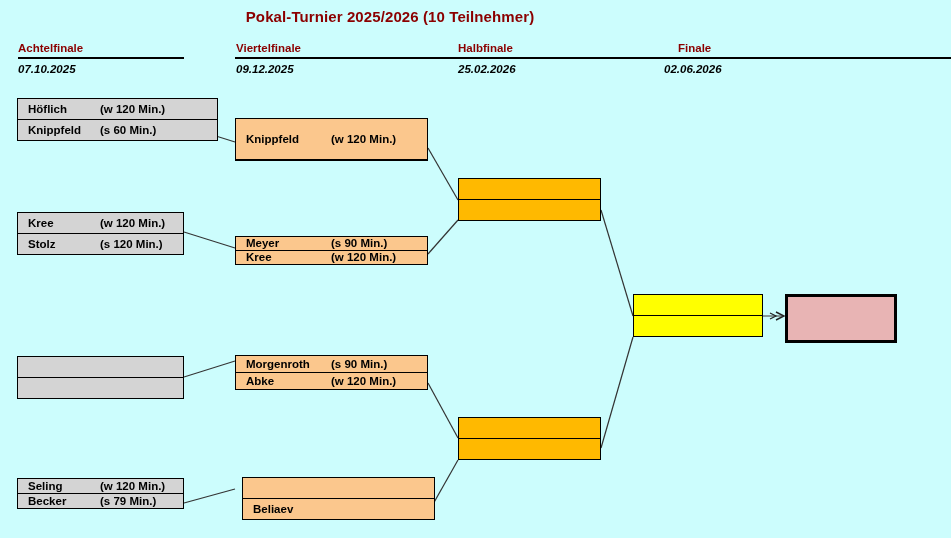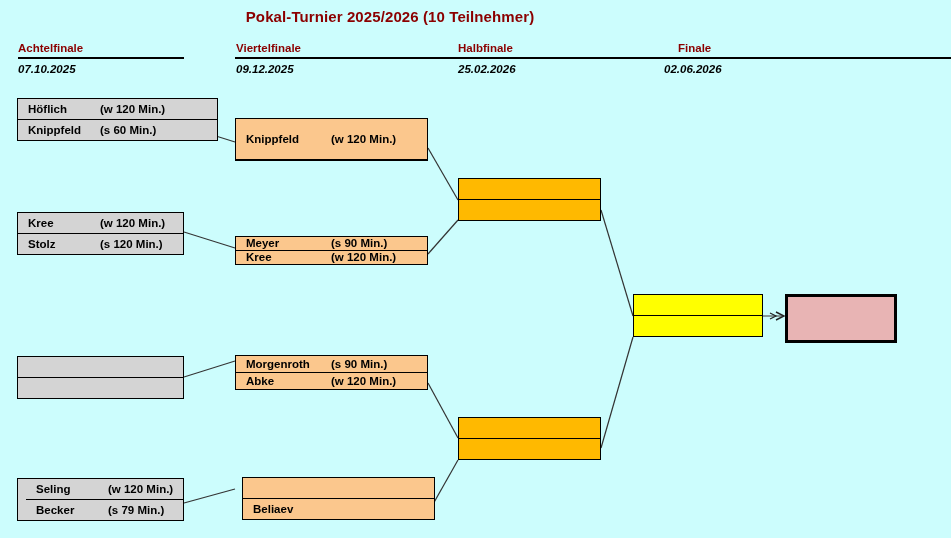--- a/index.html
+++ b/index.html
@@ -183,21 +183,21 @@
     <div class="slot top">
       <span class="nm"></span>
       <span class="sc"></span>
     </div>
     <div class="slot">
       <span class="nm"></span>
       <span class="sc"></span>
     </div>
   </div>
 
-  <div class="match r1 c-grey" style="left:17px; top:478px; width:167px; height:43px;padding-left:8px;">
+  <div class="match r1 c-grey" style="left:17px; top:478px; width:167px; height:31px;">
     <div class="slot top">
       <span class="nm">Seling</span>
       <span class="sc">(w 120 Min.)</span>
     </div>
     <div class="slot">
       <span class="nm">Becker</span>
       <span class="sc">(s 79 Min.)</span>
     </div>
   </div>
 

